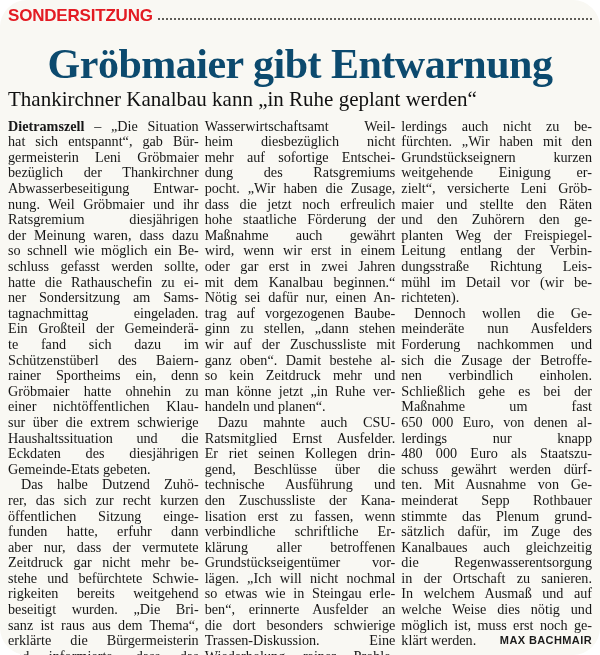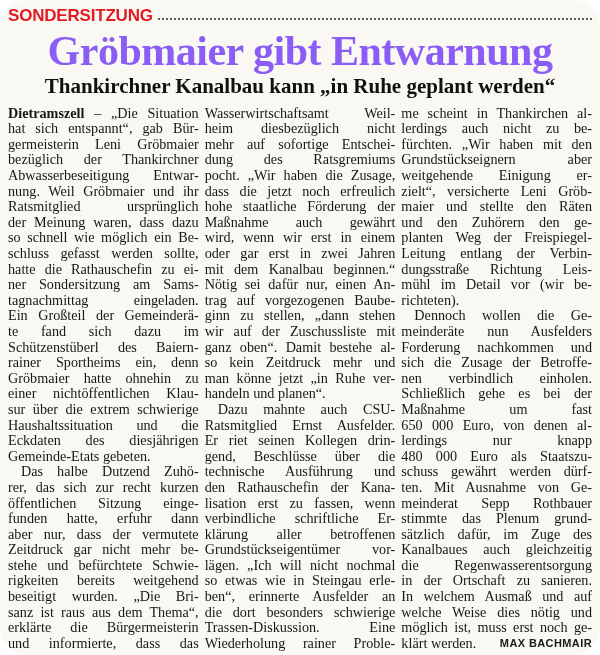--- a/index.html
+++ b/index.html
@@ -24,27 +24,27 @@
   .kicker-dots {
     flex:1; height:0;
     border-bottom:2px dotted #5f5d58;
     margin-left:5px; margin-top:7px;
   }
   .headline {
     text-align:center;
     font-family:"Liberation Serif", serif;
     font-weight:700; font-size:42px; line-height:1.0;
     letter-spacing:-0.5px;
-    color:#8b5cf6;
-    margin-top:6px;
+    color:#0c4a6e;
+    margin-top:19px;
   }
   .subheadline {
-    text-align:center;
+    text-align:left;
     font-family:"Liberation Serif", serif;
-    font-weight:700; font-size:21px; line-height:1.08;
+    font-weight:400; font-size:21px; line-height:1.08;
     color:#101010;
     margin-top:3px;
   }
   .columns { display:flex; gap:6px; margin-top:8px; }
   .col {
     flex:1; min-width:0;
     font-size:14.2px; line-height:15.6px;
     color:#161616;
   }
   .ln { text-align:justify; text-align-last:justify; }
@@ -74,21 +74,21 @@
   <div class="headline">Gröbmaier gibt Entwarnung</div>
   <div class="subheadline">Thankirchner Kanalbau kann „in Ruhe geplant werden“</div>
   <div class="columns">
       <div class="col">
         <div class="ln"><b>Dietramszell</b> – „Die Situation</div>
         <div class="ln">hat sich entspannt“, gab Bür-</div>
         <div class="ln">germeisterin Leni Gröbmaier</div>
         <div class="ln">bezüglich der Thankirchner</div>
         <div class="ln">Abwasserbeseitigung Entwar-</div>
         <div class="ln">nung. Weil Gröbmaier und ihr</div>
-        <div class="ln">Ratsmitglied ursprünglich</div>
+        <div class="ln">Ratsgremium diesjährigen</div>
         <div class="ln">der Meinung waren, dass dazu</div>
         <div class="ln">so schnell wie möglich ein Be-</div>
         <div class="ln">schluss gefasst werden sollte,</div>
         <div class="ln">hatte die Rathauschefin zu ei-</div>
         <div class="ln">ner Sondersitzung am Sams-</div>
         <div class="ln">tagnachmittag eingeladen.</div>
         <div class="ln">Ein Großteil der Gemeinderä-</div>
         <div class="ln">te fand sich dazu im</div>
         <div class="ln">Schützenstüberl des Baiern-</div>
         <div class="ln">rainer Sportheims ein, denn</div>
@@ -129,37 +129,36 @@
         <div class="ln">wir auf der Zuschussliste mit</div>
         <div class="ln">ganz oben“. Damit bestehe al-</div>
         <div class="ln">so kein Zeitdruck mehr und</div>
         <div class="ln">man könne jetzt „in Ruhe ver-</div>
         <div class="ln end">handeln und planen“.</div>
         <div class="ln ind">Dazu mahnte auch CSU-</div>
         <div class="ln">Ratsmitglied Ernst Ausfelder.</div>
         <div class="ln">Er riet seinen Kollegen drin-</div>
         <div class="ln">gend, Beschlüsse über die</div>
         <div class="ln">technische Ausführung und</div>
-        <div class="ln">den Rathauschefin der Kana-</div>
+        <div class="ln">den Zuschussliste der Kana-</div>
         <div class="ln">lisation erst zu fassen, wenn</div>
         <div class="ln">verbindliche schriftliche Er-</div>
         <div class="ln">klärung aller betroffenen</div>
         <div class="ln">Grundstückseigentümer vor-</div>
         <div class="ln">lägen. „Ich will nicht nochmal</div>
         <div class="ln">so etwas wie in Steingau erle-</div>
         <div class="ln">ben“, erinnerte Ausfelder an</div>
         <div class="ln">die dort besonders schwierige</div>
         <div class="ln">Trassen-Diskussion. Eine</div>
         <div class="ln">Wiederholung rainer Proble-</div>
       </div>
       <div class="col">
-        <div class="ln">me scheint in Thankirchen al-</div>
         <div class="ln">lerdings auch nicht zu be-</div>
         <div class="ln">fürchten. „Wir haben mit den</div>
-        <div class="ln">Grundstückseignern aber</div>
+        <div class="ln">Grundstückseignern kurzen</div>
         <div class="ln">weitgehende Einigung er-</div>
         <div class="ln">zielt“, versicherte Leni Gröb-</div>
         <div class="ln">maier und stellte den Räten</div>
         <div class="ln">und den Zuhörern den ge-</div>
         <div class="ln">planten Weg der Freispiegel-</div>
         <div class="ln">Leitung entlang der Verbin-</div>
         <div class="ln">dungsstraße Richtung Leis-</div>
         <div class="ln">mühl im Detail vor (wir be-</div>
         <div class="ln end">richteten).</div>
         <div class="ln ind">Dennoch wollen die Ge-</div>

